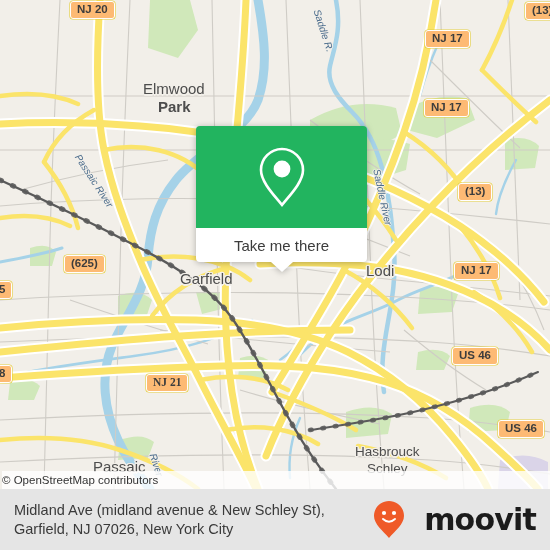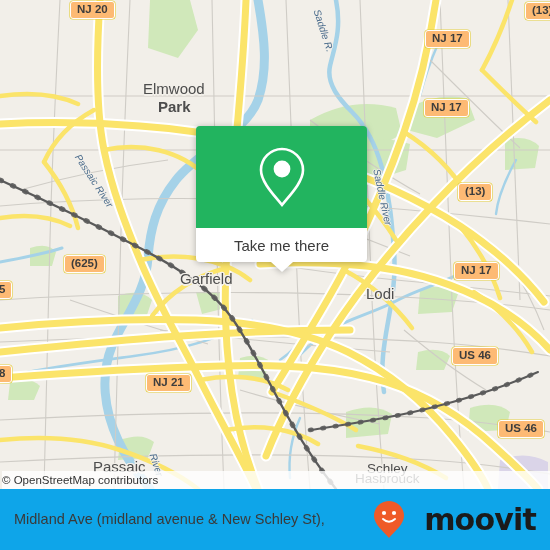--- a/index.html
+++ b/index.html
@@ -87,21 +87,21 @@
     position:absolute;left:50%;margin-left:-11px;top:136px;
     width:0;height:0;
     border-left:11px solid transparent;
     border-right:11px solid transparent;
     border-top:10px solid #ffffff;
   }
 
   
   #footer{
     position:absolute;left:0;top:489px;width:550px;height:61px;
-    background:#0ea5e9;
+    background:#e5e5e5;
     overflow:hidden;
   }
   #footer-inner{
     position:relative;
     display:flex;align-items:center;justify-content:space-between;
     height:61px;padding:0 14px 0 14px;box-sizing:border-box;
   }
   #addr{
     font-size:14.5px;color:#3a3a3a;line-height:19px;max-width:390px;
   }
@@ -248,38 +248,38 @@
             <path d="M310 430 C350 424 392 418 430 408 C470 398 506 386 538 372" stroke-width="4.6" stroke-dasharray="1.6 11" opacity="0.9"></path>
           </g>
         </g>
       </defs>
       <use href="#mapgeom"></use>
     </svg>
 
     <div class="maplabel city" style="left:143px;top:80px;">Elmwood</div>
     <div class="maplabel city" style="left:158px;top:98px;font-weight:bold;">Park</div>
     <div class="maplabel city" style="left:180px;top:270px;">Garfield</div>
-    <div class="maplabel city" style="left:366px;top:262px;margin-top:23px;">Lodi</div>
+    <div class="maplabel city" style="left:366px;top:262px;">Lodi</div>
     <div class="maplabel city" style="left:93px;top:458px;">Passaic</div>
-    <div class="maplabel city2" style="left:355px;top:444px;margin-top:27px;">Hasbrouck</div>
+    <div class="maplabel city2" style="left:355px;top:444px;">Hasbrouck</div>
     <div class="maplabel city2" style="left:367px;top:461px;">Schley</div>
 
     <div class="maplabel river" style="left:82px;top:152px;transform:rotate(57deg);transform-origin:left top;">Passaic River</div>
     <div class="maplabel river" style="left:322px;top:8px;transform:rotate(72deg);transform-origin:left top;">Saddle R.</div>
     <div class="maplabel river" style="left:382px;top:168px;transform:rotate(78deg);transform-origin:left top;">Saddle River</div>
     <div class="maplabel river" style="left:158px;top:452px;transform:rotate(72deg);transform-origin:left top;">River</div>
 
     <div class="shield" style="left:70px;top:1px;">NJ 20</div>
     <div class="shield" style="left:525px;top:2px;">(13)</div>
     <div class="shield" style="left:425px;top:30px;">NJ 17</div>
     <div class="shield" style="left:424px;top:99px;">NJ 17</div>
     <div class="shield" style="left:458px;top:183px;">(13)</div>
     <div class="shield" style="left:64px;top:255px;">(625)</div>
     <div class="shield" style="left:454px;top:262px;">NJ 17</div>
-    <div class="shield" style="left:146px;top:374px;">NJ 21</div>
+    <div class="shield" style="left:146px;top:374px;font-family:Liberation Serif, serif;">NJ 21</div>
     <div class="shield" style="left:452px;top:347px;">US 46</div>
     <div class="shield" style="left:498px;top:420px;">US 46</div>
     <div class="shield" style="left:-8px;top:281px;">5</div>
     <div class="shield" style="left:-8px;top:365px;">8</div>
 
     <div id="attrib">© OpenStreetMap contributors</div>
   </div>
 
   <div id="callout">
     <div id="callout-top">
@@ -292,20 +292,21 @@
       <span>Take me there</span>
     </div>
     <div id="callout-tail"></div>
   </div>
 
   <div id="footer">
 
     <div id="footer-inner">
       <div id="addr">
         <div>Midland Ave (midland avenue &amp; New Schley St),</div>
+        <div>Garfield, NJ 07026, New York City</div>
       </div>
       <div id="brand">
         <svg width="32" height="40" viewBox="0 0 32 40">
           <path d="M16 1 C7.7 1 1 7.7 1 16 C1 24 10 31 16 38 C22 31 31 24 31 16 C31 7.7 24.3 1 16 1 Z" fill="#ef5a28"></path>
           <circle cx="11" cy="13" r="2.1" fill="#ffffff"></circle>
           <circle cx="21" cy="13" r="2.1" fill="#ffffff"></circle>
           <path d="M10 19 Q16 24.5 22 19" fill="none" stroke="#ffffff" stroke-width="1.9" stroke-linecap="round"></path>
         </svg>
         <span id="brandtext">moovit</span>
       </div>

